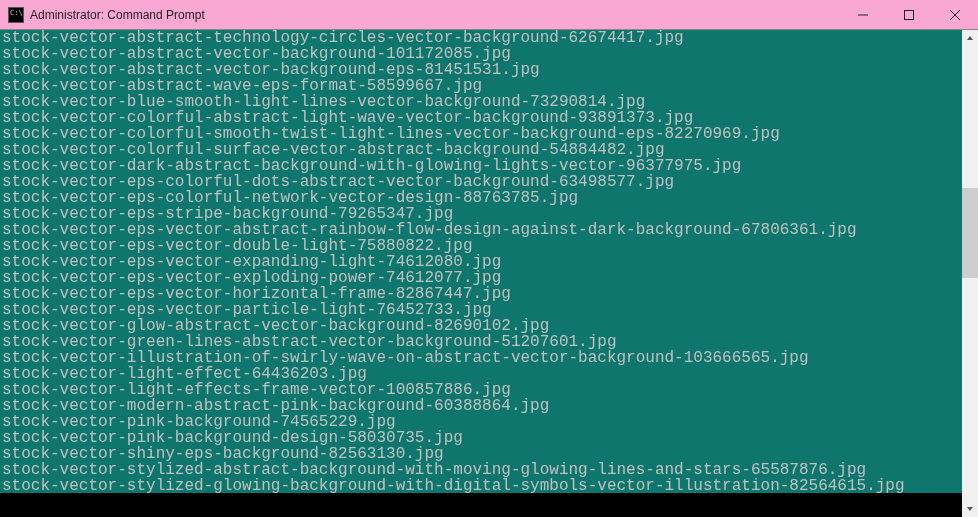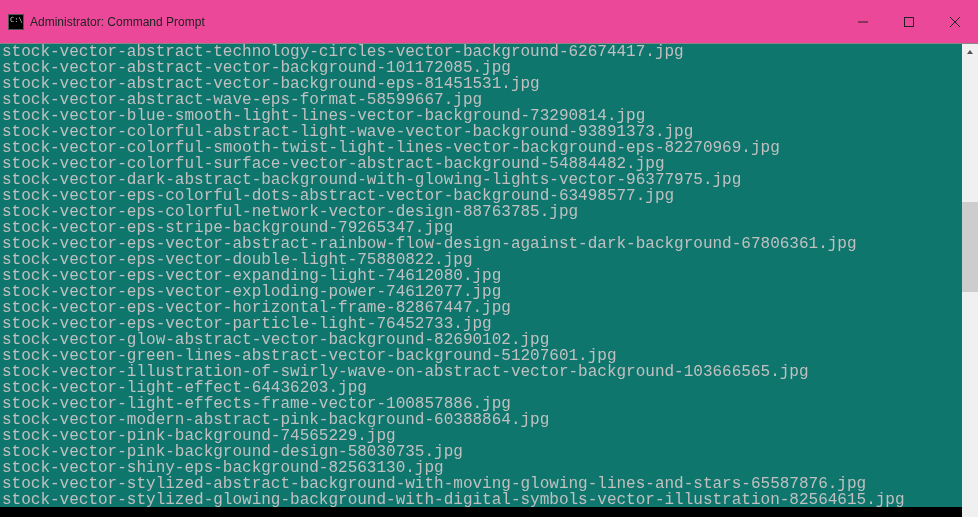--- a/index.html
+++ b/index.html
@@ -1,17 +1,17 @@
 <!DOCTYPE html>
 <html><head>
 <meta charset="utf-8">
 <style>
 * { margin: 0; padding: 0; box-sizing: border-box; }
 html, body { width: 978px; height: 517px; overflow: hidden; font-family: "Segoe UI", Tahoma, sans-serif; background: #fff; }
-.titlebar { height: 44px; background: #ec4899; display: flex; align-items: center; border-bottom: 1px solid #888; }
+.titlebar { height: 30px; background: #f9a8d4; display: flex; align-items: center; border-bottom: 1px solid #888; }
 .titlebar .icon { width: 16px; height: 16px; margin: 0 6px 0 8px; background: #000; border: 1px solid #555; position: relative; }
 .titlebar .icon::after { content: "C:\\"; color: #ccc; font: 7px/1 monospace; position: absolute; top: 2px; left: 1px; }
 .titlebar .title { font-size: 12px; color: #222; flex: 0 0 auto; }
 .titlebar .spacer { flex: 1; }
 .winbtn { width: 46px; height: 30px; display: flex; align-items: center; justify-content: center; color: #222; }
 .winbtn svg { display: block; }
 .content-wrap { position: relative; height: 487px; background: #000; }
 .terminal { width: 962px; height: 463px; background: #0f766e; color: #c0c0c0; font: 16px/16px Consolas, "Courier New", monospace; white-space: pre; padding: 0 0 0 2px; overflow: hidden; letter-spacing: 0; }
 .terminal span { display: block; }
 .scrollbar { position: absolute; right: 0; top: 0; width: 16px; height: 487px; background: #f0f0f0; }

